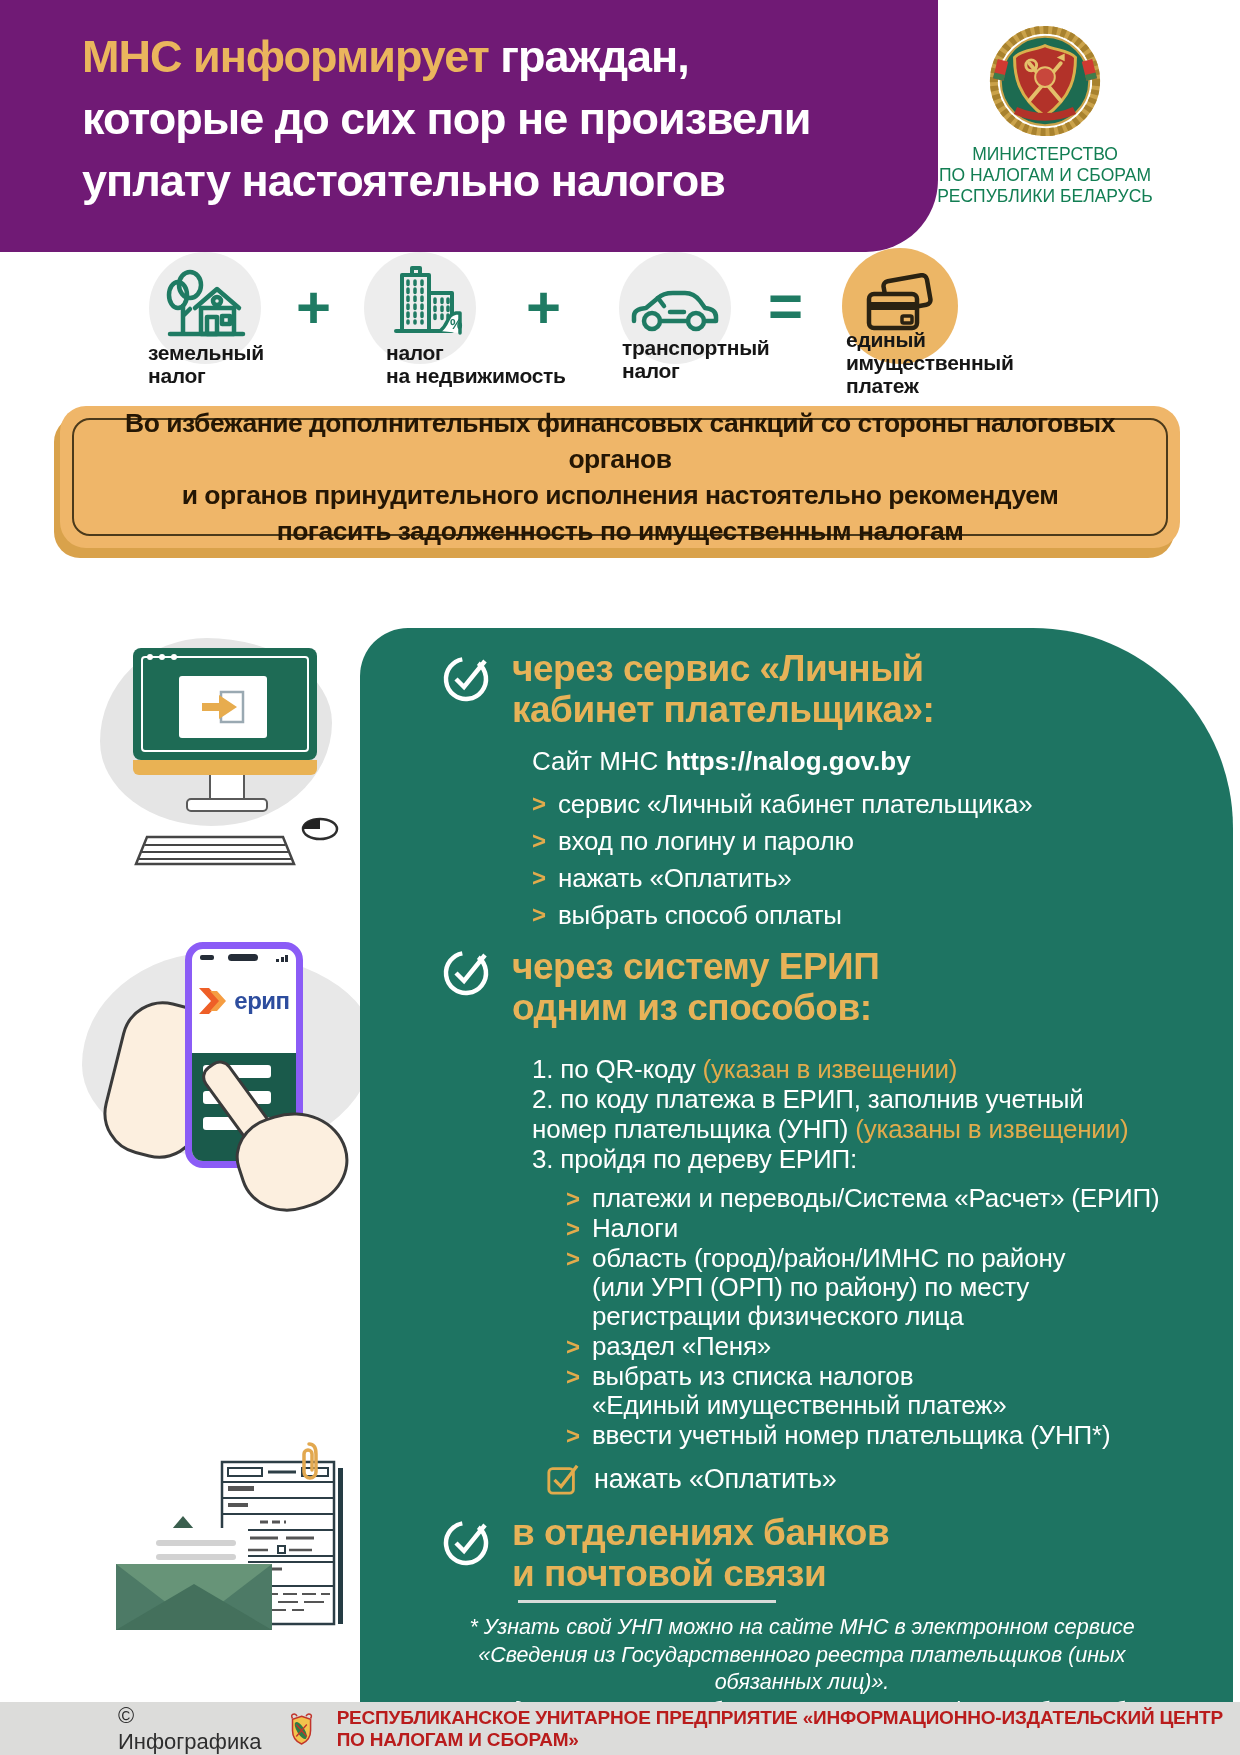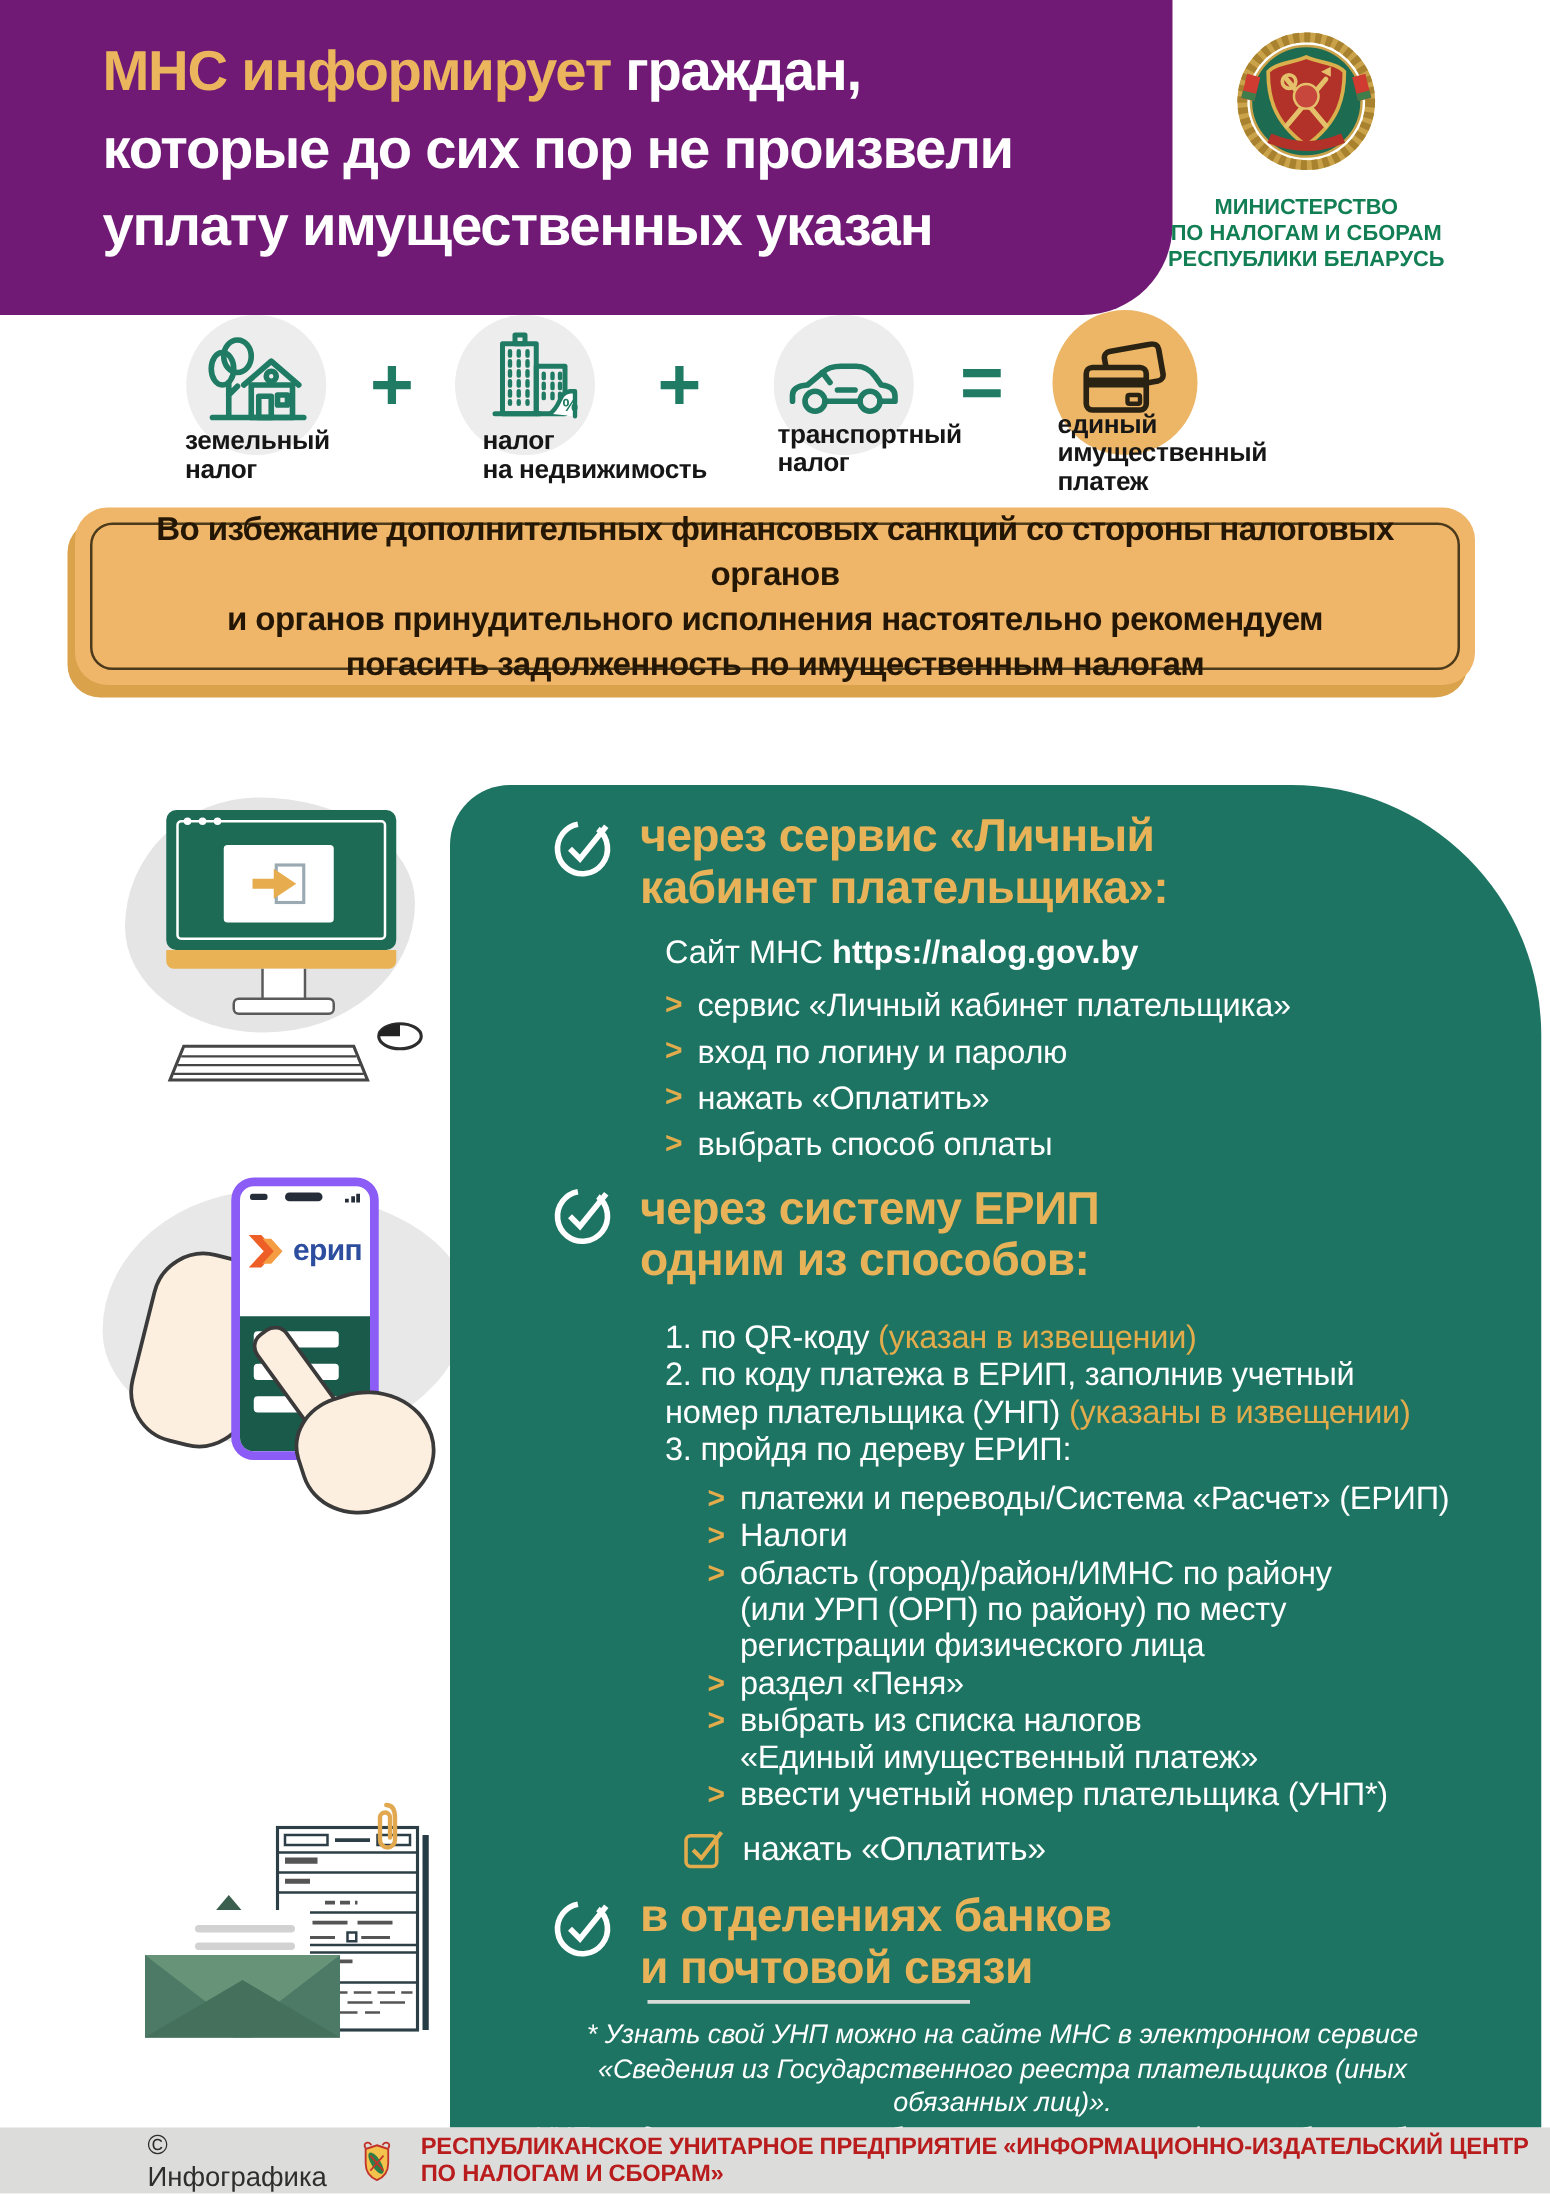--- a/index.html
+++ b/index.html
@@ -7,21 +7,21 @@
         font-family:"Liberation Sans","DejaVu Sans",sans-serif;}
   .abs{position:absolute;}
   .pre{white-space:pre-line;}
 
   
   .header-block{left:0;top:0;width:938px;height:252px;background:#701a75;border-radius:0 0 72px 0;}
   .title{left:82px;top:26px;width:840px;font-size:45px;font-weight:bold;line-height:62px;
          color:#ffffff;letter-spacing:-1px;}
   .title .accent{color:#eab55d;}
   .ministry-wrap{left:900px;top:22px;width:290px;text-align:center;}
-  .ministry-text{margin-top:10px;font-size:17.5px;line-height:21px;font-weight:bold;color:#127e53;}
+  .ministry-text{margin-top:0;font-size:17.5px;line-height:21px;font-weight:normal;color:#127e53;}
 
   
   .tax-circle{width:112px;height:112px;border-radius:50%;background:#ededed;display:flex;
               align-items:center;justify-content:center;}
   .tax-circle.gold{background:#ecb666;}
   .operator{font-size:60px;font-weight:bold;color:#1f7b63;line-height:60px;}
   .tax-label{font-size:21px;line-height:23px;font-weight:bold;color:#161616;letter-spacing:-0.3px;}
 
   
   .banner{left:60px;top:406px;width:1120px;height:142px;background:#efb669;border-radius:26px;
@@ -79,21 +79,21 @@
 </style>
 </head>
 <body>
 
 <div class="page">
 
   <div class="abs header-block">
     <div class="abs title">
       <div><span class="accent">МНС информирует</span><span> граждан,</span></div>
       <div>которые до сих пор не произвели</div>
-      <div>уплату имущественных указан</div>
+      <div>уплату настоятельно налогов</div>
     </div>
   </div>
 
   <div class="abs ministry-wrap">
     <svg width="118" height="118" viewBox="-60 -60 120 120">
       <circle r="52" fill="none" stroke="#caa24a" stroke-width="8"></circle>
       <circle r="52" fill="none" stroke="#a8822e" stroke-width="8" stroke-dasharray="5 4"></circle>
       <circle r="45" fill="#1d6b51" stroke="#caa24a" stroke-width="2"></circle>
       <g transform="rotate(14)">
           <rect x="-52" y="-10" width="11" height="20" fill="#cf3a31"></rect>

